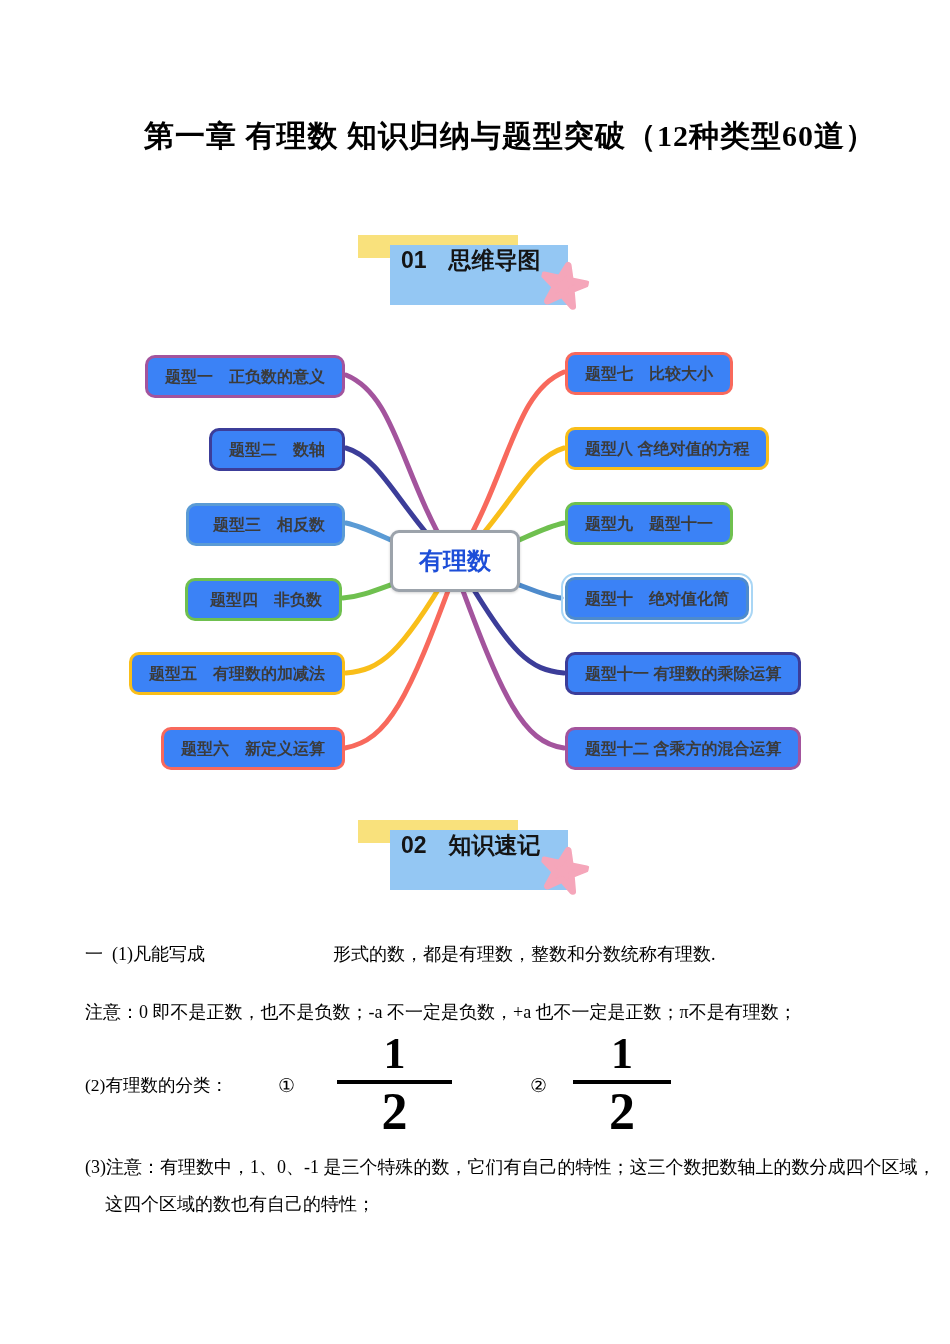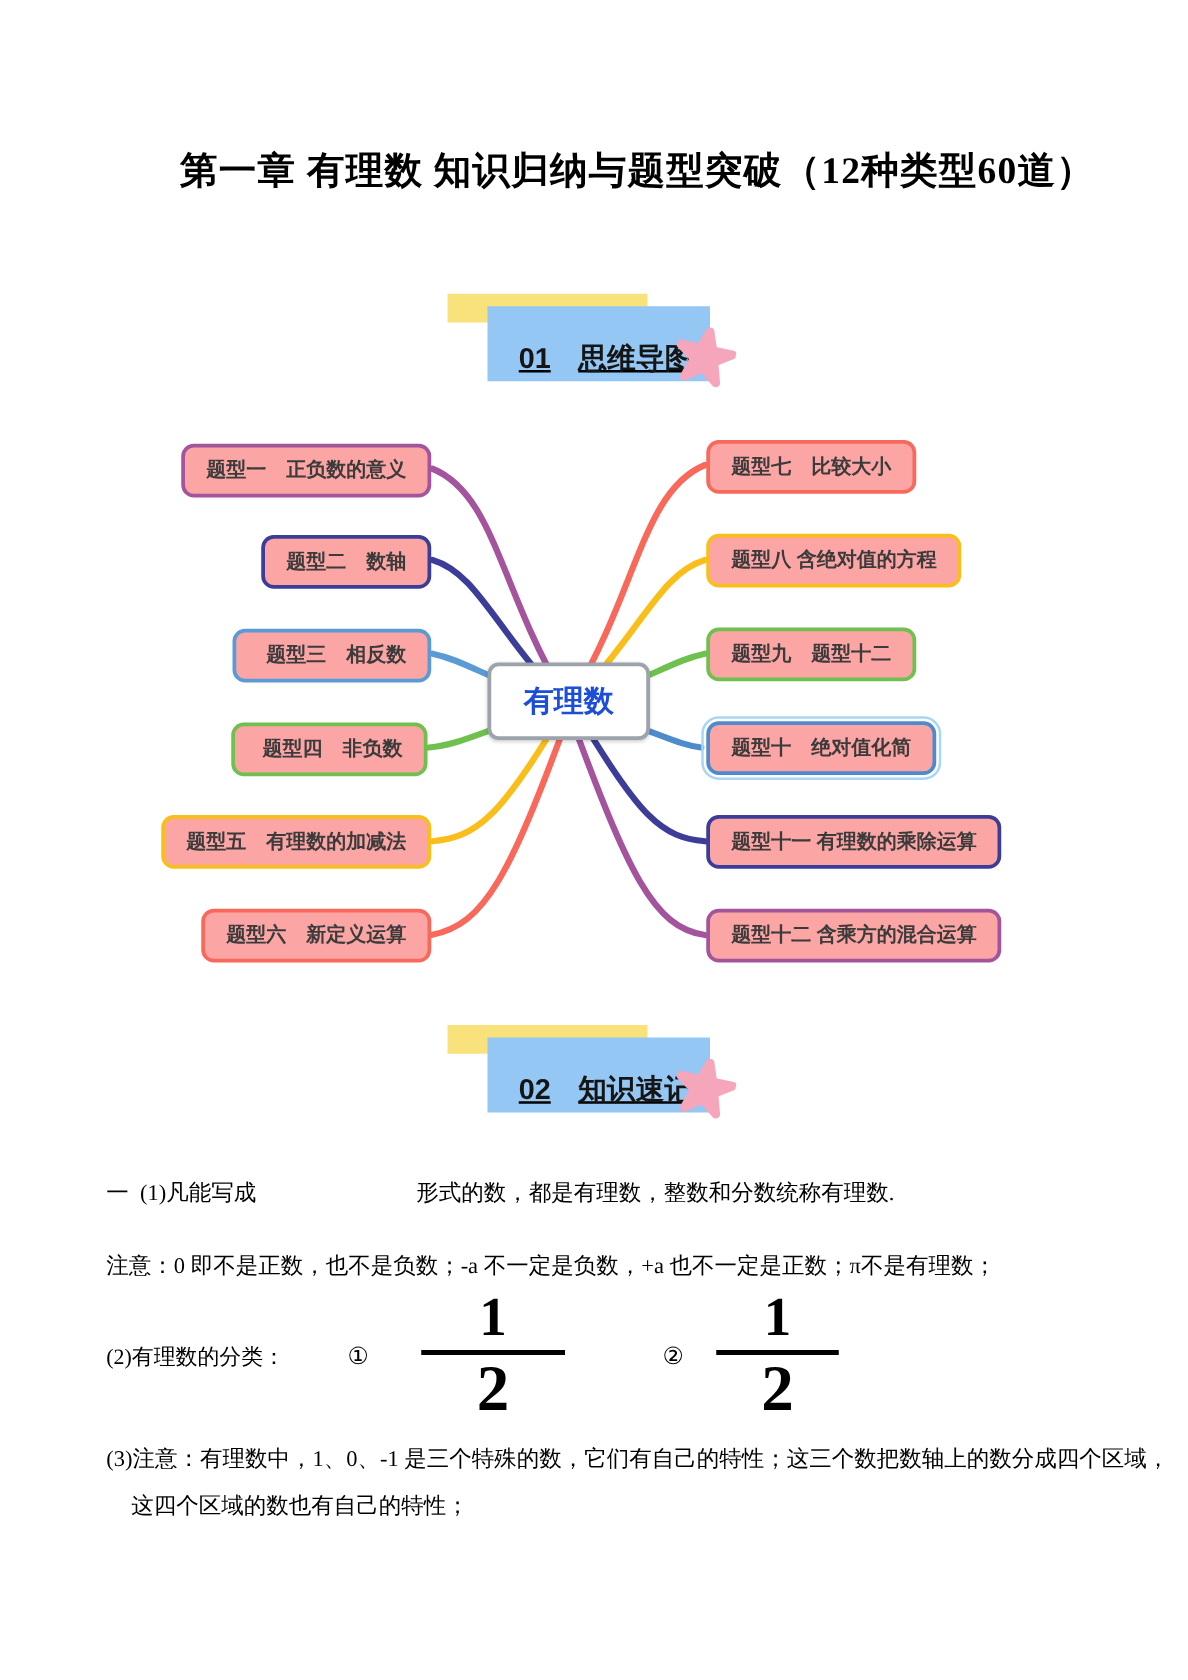--- a/index.html
+++ b/index.html
@@ -18,37 +18,37 @@
 
   
   .sec-header { position:absolute; left:0; width:100%; height:80px; }
   .sh-yellow {
     position:absolute; left:358px; top:0; width:160px; height:23px;
     background:var(--decor_yellow);
   }
   .sh-blue {
     position:absolute; left:390px; top:10px; width:178px; height:60px;
     background:var(--decor_blue);
-    display:flex; align-items:flex-end; padding:0 0 3px 25px; box-sizing:border-box;text-decoration:underline;
+    display:flex; padding:0 0 3px 11px; box-sizing:border-box;
   }
   .sh-text {
     font-family:"Liberation Sans", sans-serif; font-weight:bold;
     font-size:23px; color:#151515; white-space:nowrap;
   }
   .sh-num { margin-right:22px; }
   .sh-star {
     position:absolute; left:540px; top:26px; width:48px; height:48px;
     transform:rotate(12deg); z-index:3;
   }
 
   
   #mindmap { position:absolute; top:340px; left:0; width:950px; height:470px; }
   #mm-svg  { position:absolute; left:0; top:0; width:950px; height:470px; z-index:1; }
   .mm-box {
-    position:absolute; z-index:2; background:#fca5a5;
+    position:absolute; z-index:2; background:#3b82f6;
     border:3px solid #888; border-radius:10px;
     padding:9px 17px; line-height:1.2; white-space:nowrap;
     font-family:"Liberation Sans", sans-serif; font-weight:bold;
     font-size:16px; color:#3b3b3b; box-sizing:border-box;
   }
   .mm-box.selected { outline:2px solid var(--selected_halo); outline-offset:2px; }
   .mm-center {
     position:absolute; z-index:2; left:390px; top:190px; width:130px; height:62px;
     background:#ffffff; border:3px solid var(--center_border); border-radius:9px;
     display:flex; align-items:center; justify-content:center;
@@ -113,21 +113,21 @@
       </svg>
     <div class="mm-center">有理数</div>
   <div class="mm-box" style="top: 15px; right: 605px; border-color: rgb(163, 84, 157);">题型一　正负数的意义</div>
       <div class="mm-box" style="top: 88px; right: 605px; border-color: rgb(60, 61, 153);">题型二　数轴</div>
       <div class="mm-box" style="top: 163px; right: 605px; border-color: rgb(91, 155, 213); padding-left: 24px;">题型三　相反数</div>
       <div class="mm-box" style="top: 238px; right: 608px; border-color: rgb(111, 192, 79); padding-left: 22px;">题型四　非负数</div>
       <div class="mm-box" style="top: 312px; right: 605px; border-color: rgb(249, 190, 25);">题型五　有理数的加减法</div>
       <div class="mm-box" style="top: 387px; right: 605px; border-color: rgb(248, 105, 92);">题型六　新定义运算</div>
       <div class="mm-box" style="top: 12px; left: 565px; border-color: rgb(248, 105, 92);">题型七　比较大小</div>
       <div class="mm-box" style="top: 87px; left: 565px; border-color: rgb(249, 190, 25);">题型八 含绝对值的方程</div>
-      <div class="mm-box" style="top: 162px; left: 565px; border-color: rgb(111, 192, 79);">题型九　题型十二</div>
+      <div class="mm-box" style="top: 162px; left: 565px; border-color: rgb(111, 192, 79);">题型九　题型十一</div>
       <div class="mm-box selected" style="top: 237px; left: 565px; border-color: rgb(78, 139, 204);">题型十　绝对值化简</div>
       <div class="mm-box" style="top: 312px; left: 565px; border-color: rgb(60, 61, 153);">题型十一 有理数的乘除运算</div>
       <div class="mm-box" style="top: 387px; left: 565px; border-color: rgb(163, 84, 157);">题型十二 含乘方的混合运算</div>
     </div>
 
   <div class="sec-header" style="top:820px">
     <div class="sh-yellow"></div>
     <div class="sh-blue">
       <div class="sh-text"><span class="sh-num">02</span><span>知识速记</span></div>
     </div>

